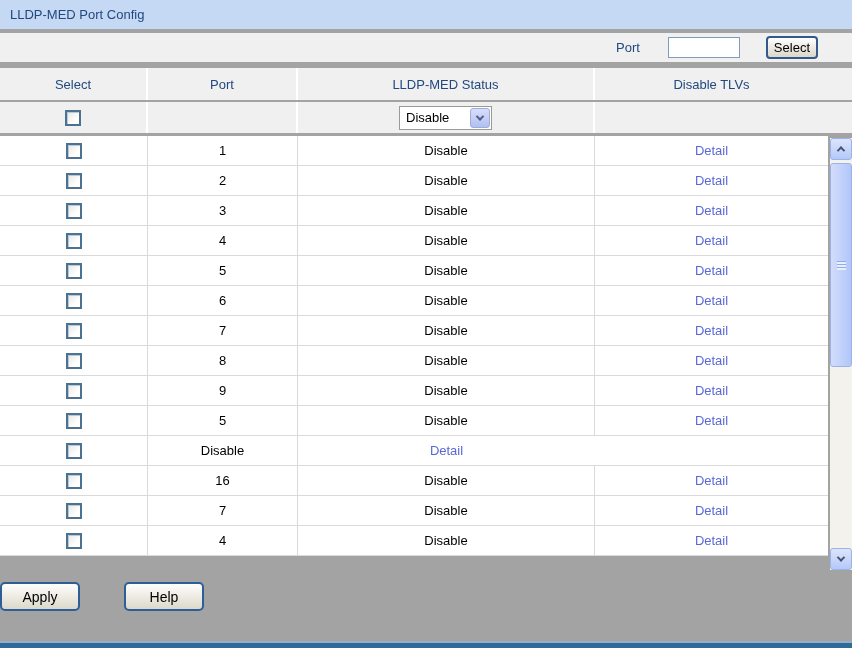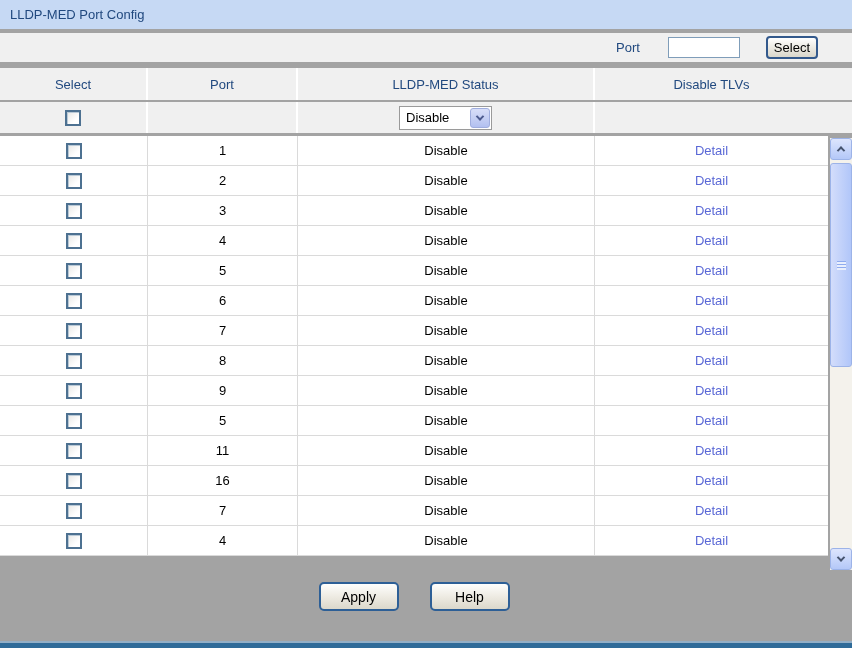--- a/index.html
+++ b/index.html
@@ -92,21 +92,21 @@
     position:absolute; top:25px; left:0; width:22px; height:204px; border-radius:3px;
     border:1px solid #9cb3e8; background:linear-gradient(90deg,#d3ddfb,#b1c6f9);
     display:flex; align-items:center; justify-content:center; cursor:grab;
   }
   .thumb-grip {
     width:9px; height:9px;
     background:repeating-linear-gradient(to bottom,#8fabef 0,#8fabef 1px,#e9effd 1px,#e9effd 3px);
   }
 
   
-  .action-bar { margin-top:12px; width:828px; display:flex; justify-content:center; gap:31px; }
+  .action-bar { margin-top:12px; width:828px; display:flex; gap:44px; }
   .xp-btn {
     width:80px; height:29px; border:2px solid #2d5f96; border-radius:5px;
     background:linear-gradient(#fefefd,#ece9e0 55%,#dbd8cb);
     font-size:14px; font-family:inherit; color:#000; cursor:pointer;
   }
 
   
   .bottom-bar {
     position:absolute; left:0; bottom:0; width:100%; height:7px;
     background:var(--bottom-bar,#2f6b99); border-top:2px solid #93afc7;
@@ -259,21 +259,20 @@
     <div class="cell bordered">Disable</div>
     <div class="cell">
       <a class="detail-link">Detail</a>
     </div>
   </div>
 
   <div class="row">
     <div class="cell bordered">
       <div class="checkbox"></div>
     </div>
-    <div class="cell bordered">11</div>
     <div class="cell bordered">Disable</div>
     <div class="cell">
       <a class="detail-link">Detail</a>
     </div>
   </div>
 
   <div class="row">
     <div class="cell bordered">
       <div class="checkbox"></div>
     </div>

